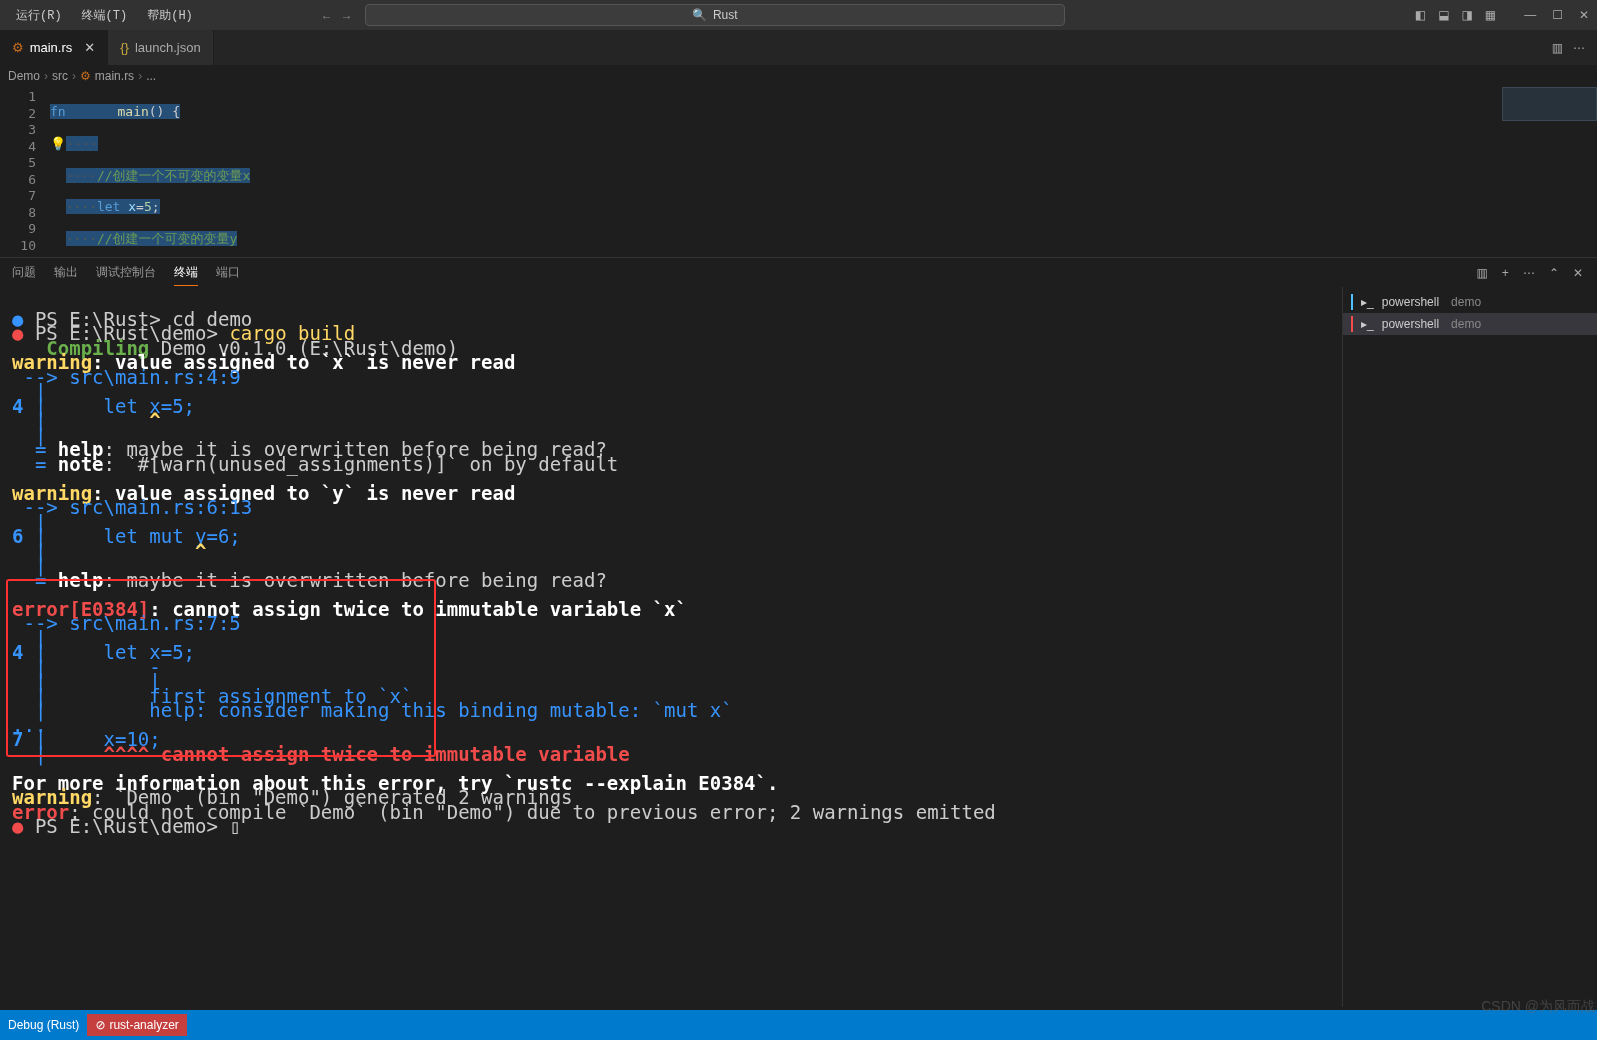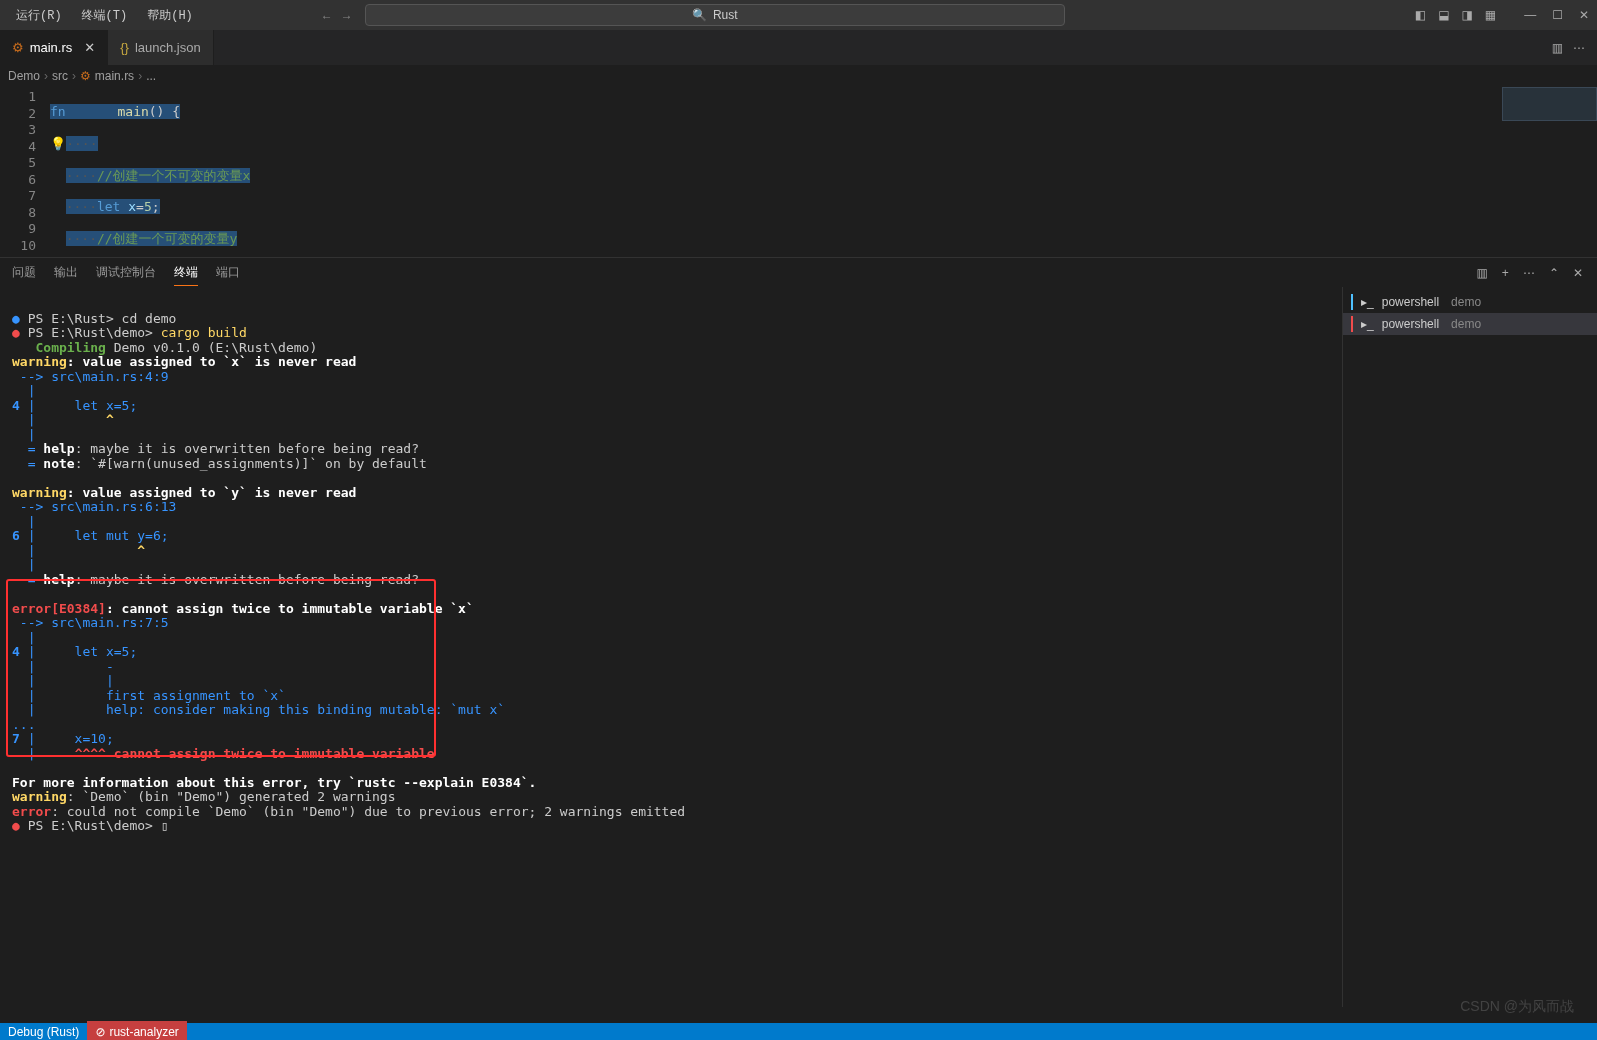--- a/index.html
+++ b/index.html
@@ -35,21 +35,21 @@
 .comment{color:#6a9955;}
 .var{color:#9cdcfe;}
 .num{color:#b5cea8;}
 .bulb{color:#ffcc00;}
 .minimap{position:absolute;right:0;top:87px;width:95px;height:34px;background:#28323a;border:1px solid #3a4856;}
 .panel-tabs{height:30px;border-top:1px solid #323232;display:flex;align-items:center;padding-left:12px;gap:18px;font-size:12px;color:#999;}
 .panel-tabs span{padding:4px 0;}
 .panel-tabs span.active{color:#fff;border-bottom:1px solid #f97316;}
 .panel-tabs .right{margin-left:auto;display:flex;gap:14px;padding-right:14px;color:#aaa;}
 .panel-body{display:flex;height:720px;}
-.terminal{flex:1;padding:10px 12px;font-family:Consolas,monospace;font-size:13px;line-height:14.5px;white-space:pre;color:#ccc;overflow:hidden;}
+.terminal{flex:1;padding:10px 12px;font-family:Consolas,monospace;font-size:19px;line-height:14.5px;white-space:pre;color:#ccc;overflow:hidden;}
 .term-side{width:255px;border-left:1px solid #323232;padding-top:4px;}
 .term-item{display:flex;align-items:center;height:22px;padding-left:8px;gap:8px;color:#ccc;font-size:12px;}
 .term-item.active{background:#37373d;}
 .term-item .bar{width:2px;height:16px;}
 .term-item .bar.blue{background:#4fc1ff;}
 .term-item .bar.red{background:#f14c4c;}
 .term-item .dim{color:#888;margin-left:4px;}
 .bluedot{color:#3794ff;}
 .reddot{color:#f14c4c;}
 .prompt{color:#ccc;}
@@ -58,25 +58,25 @@
 .compiling{color:#6ab04c;font-weight:bold;}
 .warning{color:#ffd866;font-weight:bold;}
 .errorc{color:#f14c4c;font-weight:bold;}
 .bluet{color:#3794ff;}
 .linenum{color:#3794ff;font-weight:bold;}
 .pipe{color:#3794ff;}
 .caret{color:#ffd866;font-weight:bold;}
 .caretr{color:#f14c4c;font-weight:bold;}
 .wht{color:#fff;font-weight:bold;}
 .redbox{border:2px solid #ff3030;border-radius:3px;position:absolute;left:6px;width:430px;}
-.statusbar{position:absolute;bottom:0;left:0;right:0;height:17px;background:#007acc;display:flex;align-items:center;font-size:12px;color:#fff;}
+.statusbar{position:absolute;bottom:0;left:0;right:0;height:30px;background:#007acc;display:flex;align-items:center;font-size:12px;color:#fff;}
 .statusbar .seg{padding:0 8px;display:flex;align-items:center;gap:4px;}
 .statusbar .rust-an{background:#c63f3f;height:22px;display:flex;align-items:center;padding:0 8px;gap:4px;}
 .statusbar .right{margin-left:auto;display:flex;margin-top:44px;}
-.watermark{position:absolute;right:23px;bottom:24px;color:#666;font-size:14px;opacity:.5;}
+.watermark{position:absolute;right:2px;bottom:24px;color:#666;font-size:14px;opacity:.5;}
 </style>
 </head>
 <body>
 
 <div class="titlebar">
   <div class="menus">
     <span>运行(R)</span>
     <span>终端(T)</span>
     <span>帮助(H)</span>
   </div>

